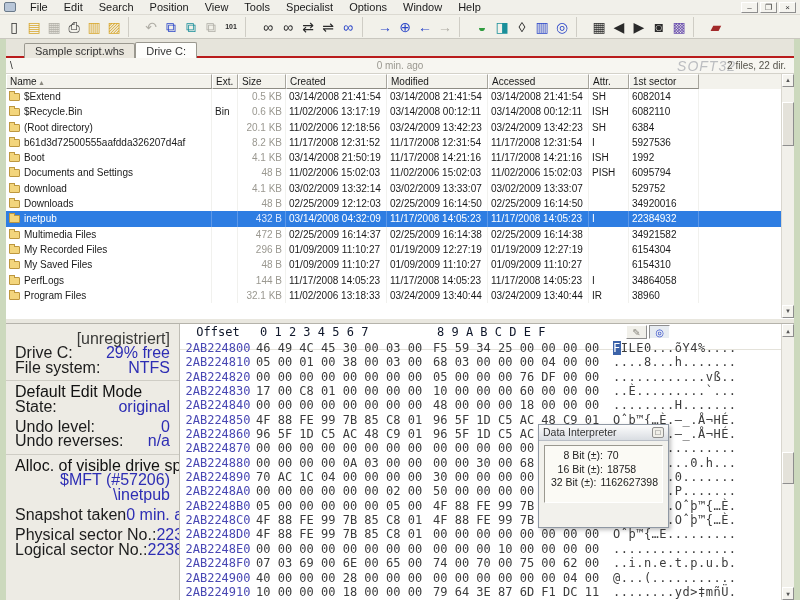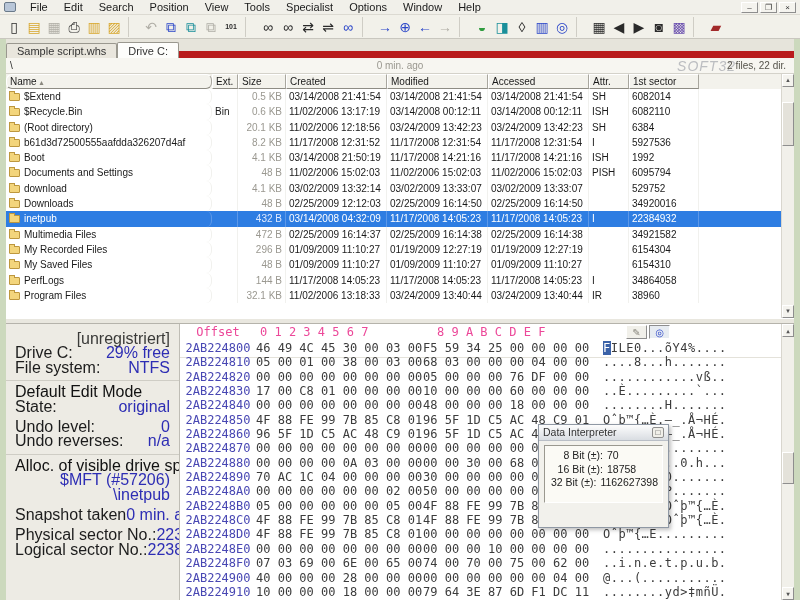--- a/index.html
+++ b/index.html
@@ -17,21 +17,21 @@
   
   .toolbar{position:absolute;top:15px;left:0;right:0;height:24px;background:#f2f1ea;border-bottom:1px solid #c9c7bf;display:flex;align-items:center;padding-left:4px;}
   .tbtn{width:20px;height:20px;text-align:center;line-height:20px;font-size:14px;color:#333;cursor:default;}
   .tsep{width:9px;height:20px;border-left:1px solid #cfcdc5;margin:0 4px 0 4px;}
   .c-yellow{color:#d8a72c;} .c-gray{color:#b0aea6;} .c-blue{color:#2b46c8;}
   .c-teal{color:#1a8f9a;} .c-green{color:#2f9c3f;} .c-violet{color:#6a4fae;}
   .c-red{color:#a22a2a;} .c-ink{color:#2a2a2a;}
   .tiny{font-size:7px;font-weight:bold;letter-spacing:0;}
 
   
-  .tabbar{position:absolute;top:39px;left:0;right:0;height:19px;background:#e6e4db;padding-left:6px;border-bottom:7px solid #b91c1c;}
+  .tabbar{position:absolute;top:39px;left:0;right:0;height:19px;background:#e6e4db;padding-left:24px;border-bottom:2px solid #b91c1c;}
   .tab{display:inline-block;margin-top:3px;padding:1px 10px 2px;background:#e9e6dd;border:1px solid #9a988f;border-bottom:none;border-radius:2px 2px 0 0;color:#333;}
   .tab.active{background:#fdfdfb;position:relative;top:0px;padding-top:2px;font-weight:normal;}
 
   
   .edge-l,.edge-r{position:absolute;top:39px;bottom:0;width:6px;background:#ccd9bd;z-index:5;}
   .edge-l{left:0;} .edge-r{right:0;}
 
   
   .pathbar{position:absolute;top:58px;left:6px;right:6px;height:16px;background:#f7f6f1;border-bottom:1px solid #d4d2ca;font-size:10px;}
   .pathbar .path{position:absolute;left:4px;top:2px;color:#222;}
@@ -39,21 +39,21 @@
   .pathbar .stats{position:absolute;right:8px;top:2px;color:#55534b;}
   .watermark{position:absolute;right:58px;top:0px;font-size:14px;font-style:italic;font-weight:normal;color:rgba(130,134,146,.5);letter-spacing:1px;}
 
   
   .thead{position:absolute;top:74px;left:6px;right:19px;height:15px;background:#f3f2ec;display:flex;font-size:10px;}
   .hcell{border:1px solid;border-color:#fff #a8a69e #8e8c84 #fff;padding:1px 3px 0;white-space:nowrap;overflow:hidden;background:#f3f2ec;}
   .sortarrow{color:#8a887f;font-size:8px;}
   .tbody{position:absolute;top:89px;left:6px;right:19px;bottom:282px;background:#fff;overflow:hidden;}
   .trow{display:flex;height:15.3px;line-height:15.3px;font-size:10px;white-space:nowrap;background:#fff;}
   .trow .c{overflow:hidden;white-space:nowrap;padding:0 3px;border-right:1px solid #f1f1ee;}
-  .w-name{width:206px;border-radius:6px;} .w-ext{width:26px;} .w-size{width:48px;} .w-date{width:101px;}
+  .w-name{width:206px;} .w-ext{width:26px;} .w-size{width:48px;} .w-date{width:101px;}
   .w-attr{width:40px;} .w-sector{width:70px;} .w-fill{flex:1;border-right:none!important;}
   .cell-size{text-align:right;color:#9a9890;}
   .folder{width:11px;height:8px;background:#f3d57c;border:1px solid #bd973e;border-radius:1px;display:inline-block;position:relative;margin-right:4px;vertical-align:-1px;}
   .folder::before{content:"";position:absolute;top:-3px;left:-1px;width:4px;height:2px;background:#f3d57c;border:1px solid #bd973e;border-bottom:none;}
   .trow.selected{background:#2e7de2;color:#fff;}
   .trow.selected .cell-size{color:#dfeaff;}
   .trow.selected .c{border-right-color:#5d98e8;}
 
   
   .vscroll{position:absolute;width:13px;background:#f1f0ea;border-left:1px solid #d8d6ce;}
@@ -68,29 +68,29 @@
   .bottom{position:absolute;top:324px;left:6px;right:6px;bottom:0;display:flex;}
   .infopanel{width:174px;background:#edebe4;border-right:1px solid #bfbdb5;padding:8px 9px 0 9px;font-size:16px;overflow:hidden;}
   .prow{display:flex;justify-content:space-between;line-height:14.4px;white-space:nowrap;}
   .plabel{color:#1c1c1c;} .pvalue{color:#2d2db4;}
   .prow.dark .pvalue{color:#3a3a38;}
   .prow.sep{border-top:1px solid #cfcdc5;margin:5px -9px 4px;height:0;}
   .prow.gap{margin-top:6px;}
   .prow.head .plabel{color:#111;}
 
   .hexpanel{flex:1;background:#fff;position:relative;font-family:"DejaVu Sans Mono",monospace;font-size:12px;overflow:hidden;}
-  .hexhead{height:34px;line-height:16px;color:#ec4899;border-bottom:1px solid #e4e2da;white-space:nowrap;}
+  .hexhead{height:26px;line-height:16px;color:#0f172a;border-bottom:1px solid #e4e2da;white-space:nowrap;}
   .offh{display:inline-block;width:76px;text-align:center;}
   .colh{display:inline-block;width:167px;padding-left:4px;}
   .colh2{margin-left:10px;}
   .hexbody{position:absolute;top:17px;left:0;right:13px;bottom:0;}
   .hexrow{height:14.35px;line-height:14.35px;white-space:nowrap;color:#3c3c3c;}
   .off{display:inline-block;width:76px;text-align:center;color:#4847b3;}
   .h1,.h2{display:inline-block;width:167px;}
-  .h2{}
+  .h2{margin-left:10px;}
   .txt{margin-left:13px;letter-spacing:0.5px;}
   .cursor{background:#3b62a8;color:#fff;}
 
   .editbtns{position:absolute;top:1px;left:446px;display:flex;gap:2px;font-family:"Liberation Sans",sans-serif;}
   .ebtn{width:21px;height:14px;font-size:10px;line-height:13px;text-align:center;background:#f1f0ea;border:1px solid;border-color:#fff #8e8e8e #8e8e8e #fff;color:#8a887f;}
   .ebtn.pressed{border-color:#8e8e8e #fff #fff #8e8e8e;background:#e7ecf2;color:#2b46c8;}
 
   .hexscroll{position:absolute;top:0;right:0;bottom:0;width:13px;background:#f1f0ea;border-left:1px solid #d8d6ce;}
 
   

